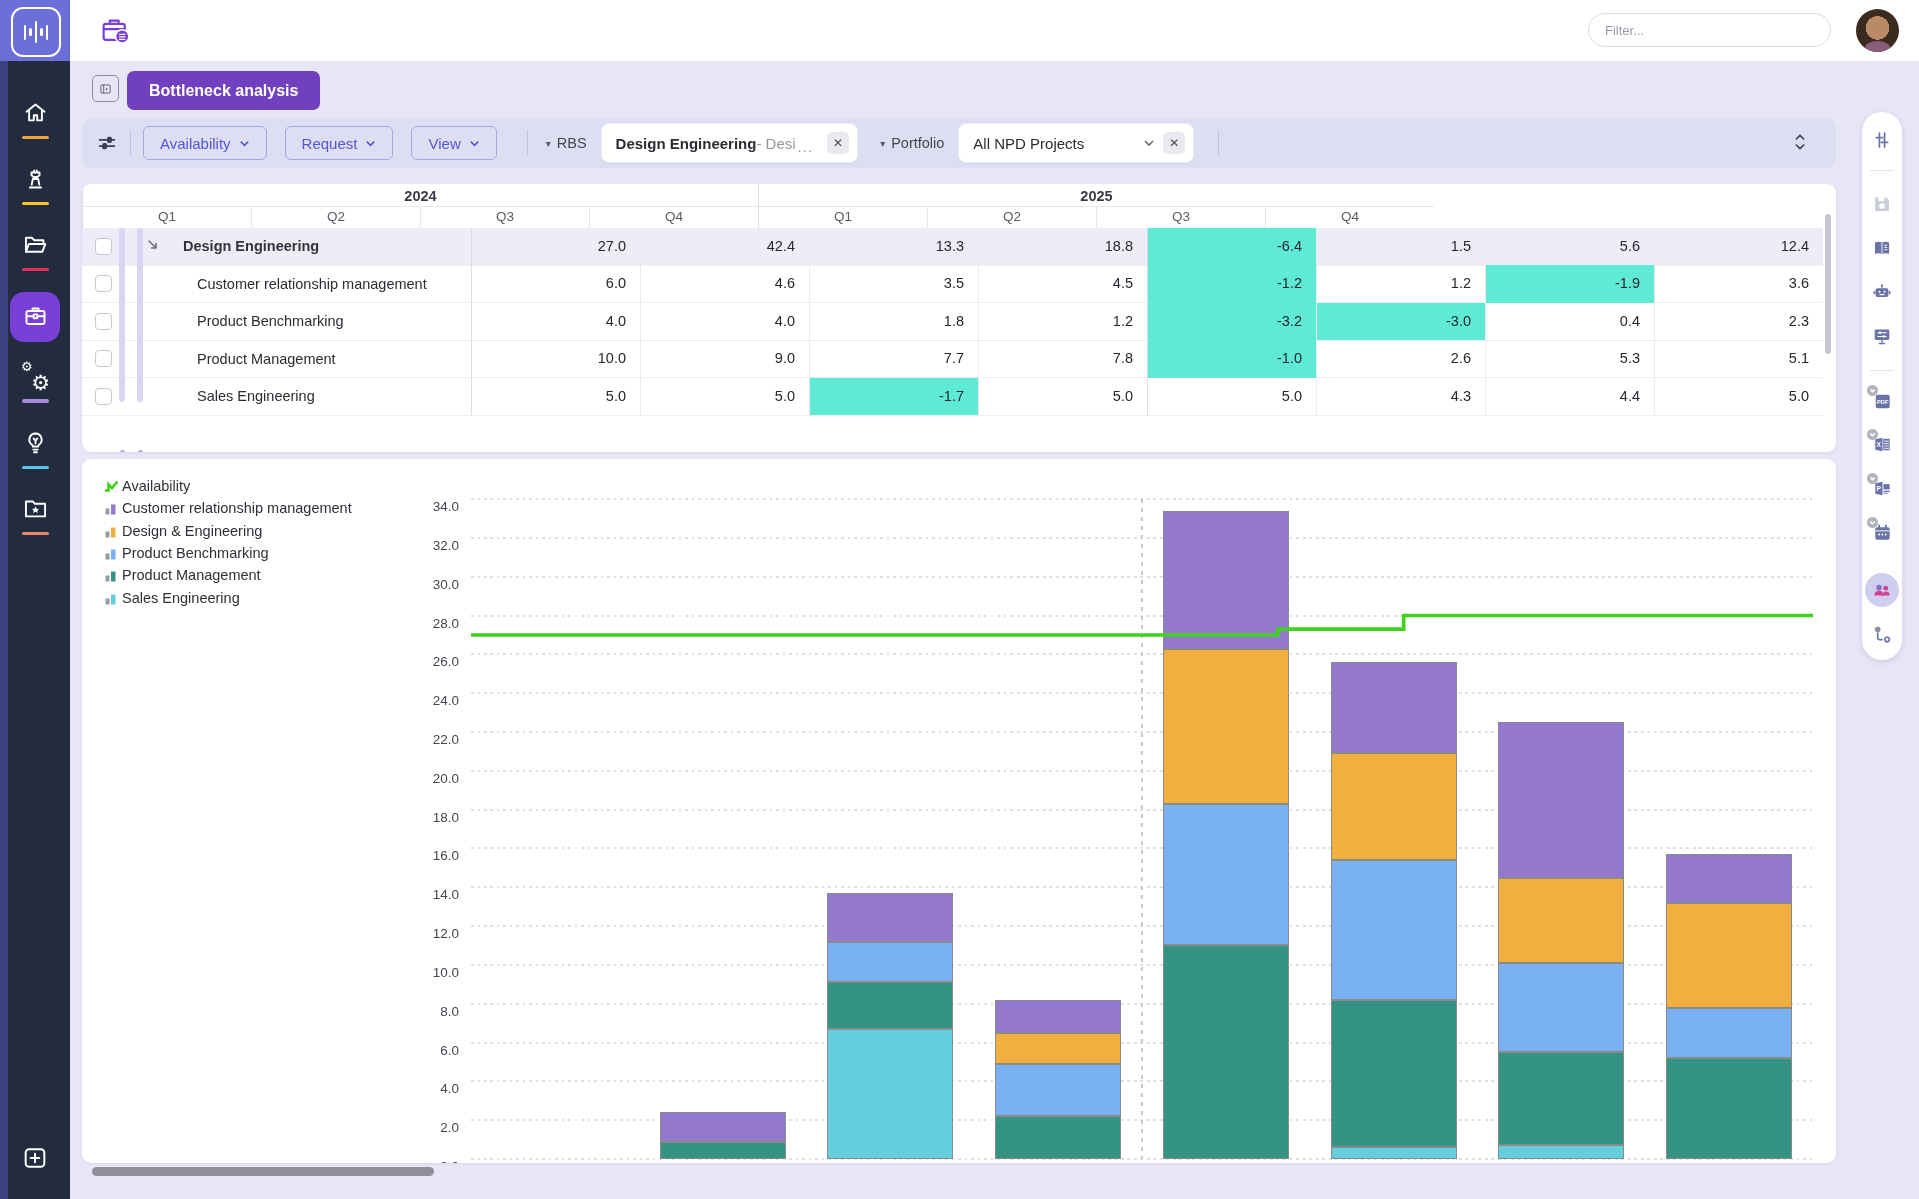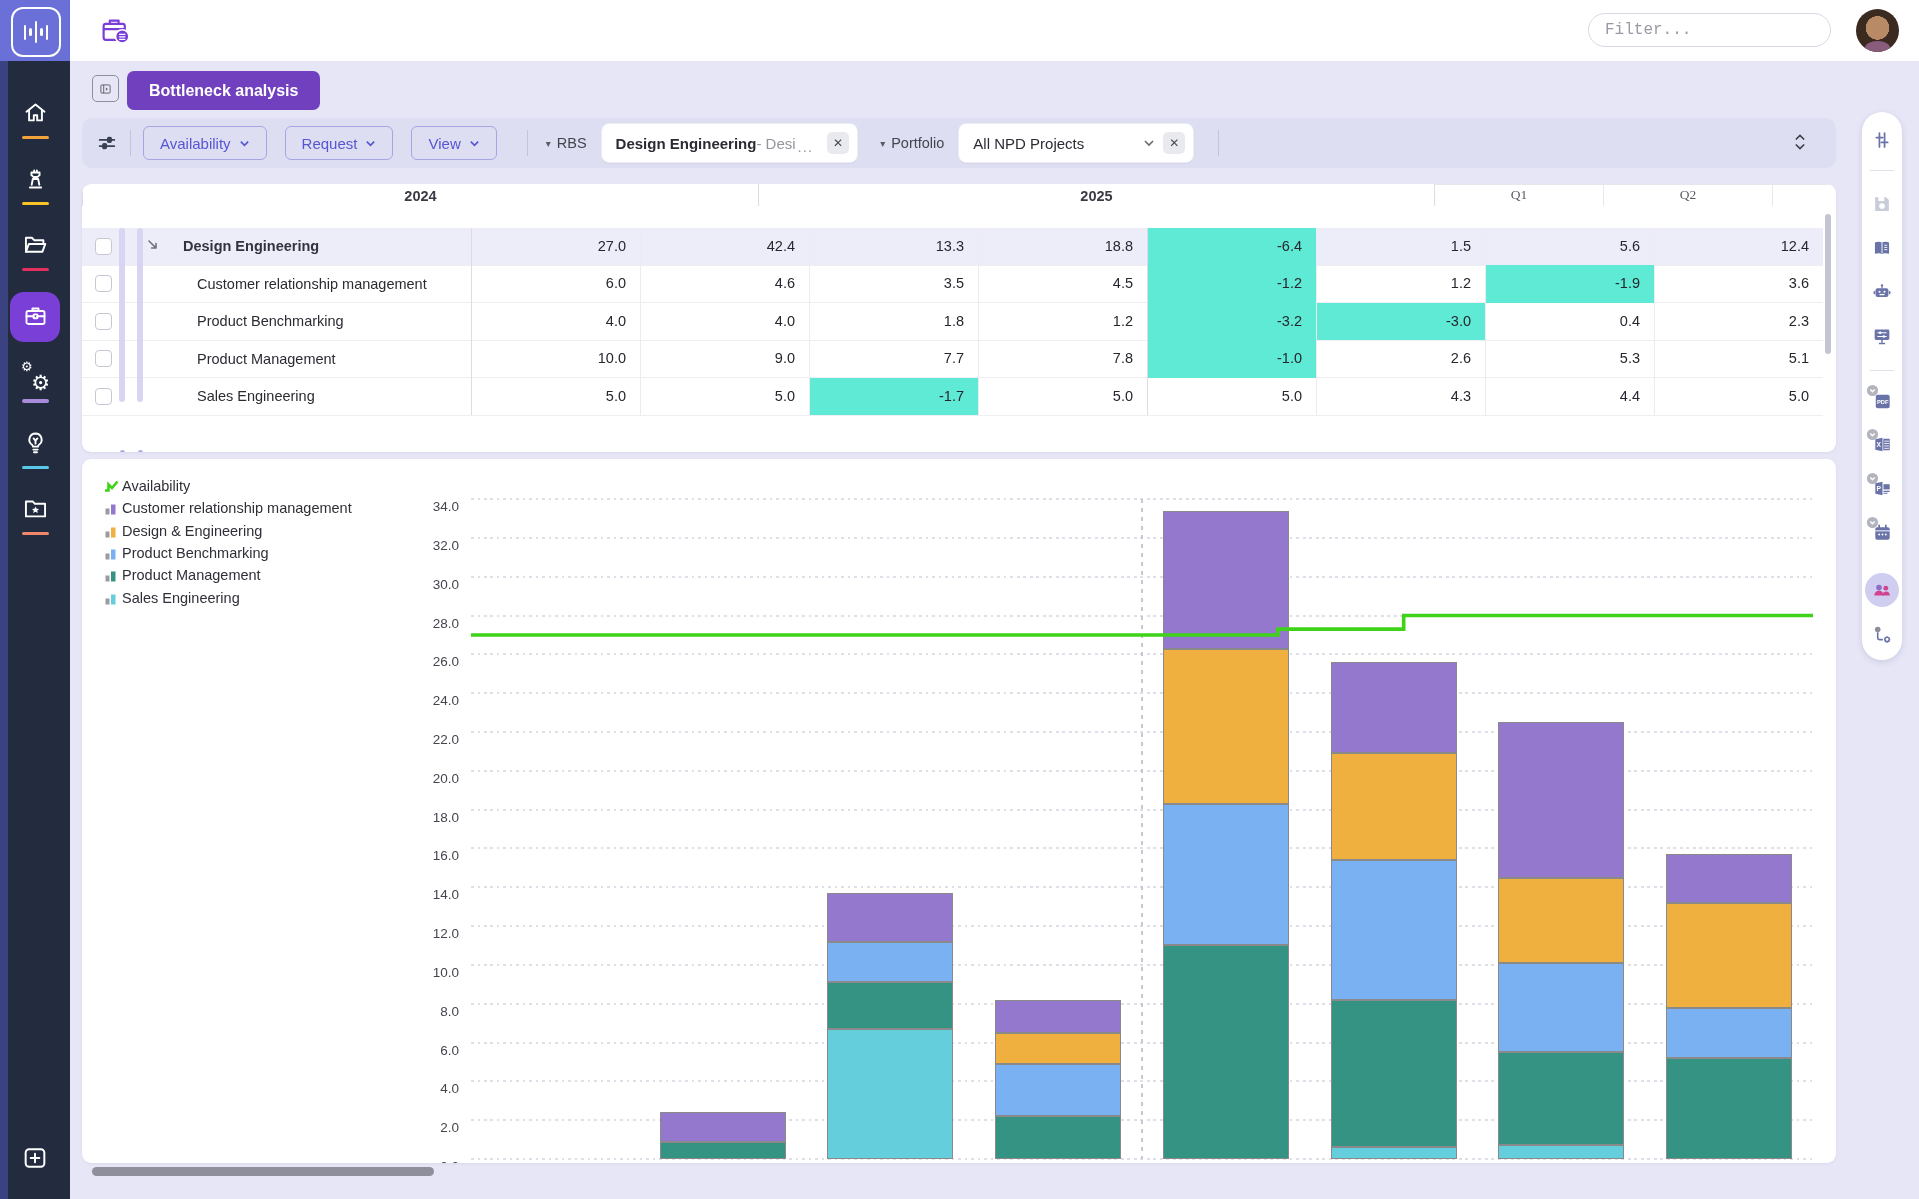--- a/index.html
+++ b/index.html
@@ -17,21 +17,21 @@
   .side-item.active .box{width:50px;height:50px;border-radius:14px;background:#7A3FD6;display:flex;align-items:center;justify-content:center;}
   .gear-wrap{position:relative;width:30px;height:30px;color:#fff;}
   .gear-wrap .g1{position:absolute;right:0px;bottom:-2px;font-size:21px;}
   .gear-wrap .g2{position:absolute;left:1px;top:-4px;font-size:13px;}
   .side-add{position:absolute;left:0;top:1132px;width:70px;height:56px;display:flex;align-items:center;justify-content:center;}
   .side-add svg{stroke:#fff;fill:none;stroke-width:1.7;stroke-linecap:round;}
   
   .topbar{position:absolute;left:70px;top:0;width:1849px;height:61px;background:#fff;box-shadow:0 1px 2px rgba(40,40,90,.10);}
   .title-icon{position:absolute;left:30px;top:15px;}
   .page-title{position:absolute;left:74px;top:0;line-height:61px;font-size:20.5px;color:#3E3E49;}
-  .filter-input{position:absolute;left:1518px;top:13px;width:243px;height:34px;border:1px solid #D9D9E4;border-radius:17px;background:#fff;box-sizing:border-box;padding:0 16px;font-size:16px;color:#333;font-family:Liberation Mono, monospace;outline:none;}
+  .filter-input{position:absolute;left:1518px;top:13px;width:243px;height:34px;border:1px solid #D9D9E4;border-radius:17px;background:#fff;box-sizing:border-box;padding:0 16px;font-size:13px;color:#333;font-family:Liberation Sans, sans-serif;outline:none;}
   .filter-input::placeholder{color:#9A9AA6;}
   .avatar{position:absolute;left:1786px;top:9px;width:43px;height:43px;border-radius:50%;background:radial-gradient(circle at 50% 44%, #B98A66 0 36%, #3A2A20 37% 72%, #141019 73%);overflow:hidden;}
   .avatar::after{content:"";position:absolute;left:9px;bottom:-3px;width:25px;height:14px;border-radius:50% 50% 0 0;background:#8A5C7B;}
   
   .content{position:absolute;left:70px;top:61px;width:1849px;height:1138px;background:#E6E6F7;}
   .expand-btn{position:absolute;left:22px;top:14px;width:27px;height:27px;border:1.6px solid #8F8F9A;border-radius:5px;background:transparent;display:flex;align-items:center;justify-content:center;cursor:pointer;}
   .view-btn{position:absolute;left:57px;top:10px;height:39px;padding:0 22px;background:#7040BE;color:#fff;font-weight:bold;font-size:16px;border:none;border-radius:7px;cursor:pointer;font-family:"Liberation Sans",sans-serif;}
   
   .ftoolbar{position:absolute;left:12px;top:57px;width:1754px;height:50px;background:#DEDEF2;border-radius:10px;display:flex;align-items:center;}
   .ftoolbar .vdiv{width:1px;height:26px;background:#C3C3DA;margin:0 12px;}
@@ -44,24 +44,24 @@
   .chip .dots{color:#95959D;letter-spacing:1px;margin:6px 6px 0 2px;}
   .xbtn{width:22px;height:22px;border-radius:5px;background:#E9E9F0;color:#4A4A55;font-size:12px;display:flex;align-items:center;justify-content:center;margin-left:8px;cursor:pointer;}
   .collapse-ic{position:absolute;right:26px;top:12px;cursor:pointer;}
   
   .table-card{position:absolute;left:12px;top:123px;width:1754px;height:268px;background:#fff;border-radius:9px;box-shadow:0 1px 3px rgba(50,50,100,.07);overflow:hidden;}
   .thead{position:absolute;left:0;top:0;width:1741px;height:44px;border-bottom:1.5px solid #C6C6CE;display:flex;}
   .th-left{width:389px;display:flex;align-items:center;}
   .th-left .cb{margin-left:13px;}
   .th-left .ham{margin-left:22px;}
   .th-name{margin-left:26px;font-weight:bold;font-size:15px;color:#33333C;}
-  .th-right{width:1352px;display:flex;}
+  .th-right{width:1352px;display:flex;flex-direction:column;}
   .yrow{height:22px;display:flex;}
   .ycell{width:676px;text-align:center;font-weight:bold;font-size:14.5px;color:#3A3A44;line-height:24px;border-left:1px solid #DCDCE2;box-sizing:border-box;}
-  .qrow{height:22px;display:flex;font-family:Liberation Serif, serif;}
+  .qrow{height:22px;display:flex;}
   .qcell{width:169px;text-align:center;font-size:13.5px;color:#5A5A64;line-height:20px;border-left:1px solid #E6E6EC;box-sizing:border-box;border-top:1px solid #E6E6EC;}
   .cb{width:17px;height:17px;border:1.5px solid #C7C7D2;border-radius:4px;background:#fff;box-sizing:border-box;cursor:pointer;}
   .rows{position:absolute;left:0;top:44px;width:1741px;}
   .trow{display:flex;height:37.5px;align-items:center;border-bottom:1px solid #EFEFF3;box-sizing:border-box;}
   .trow.hl{background:#EDEDF9;}
   .c-check{width:43px;display:flex;justify-content:center;}
   .c-hier{width:40px;display:flex;justify-content:flex-end;padding-right:6px;box-sizing:border-box;}
   .c-name{width:306px;font-size:14.5px;color:#2B2B33;padding-left:18px;box-sizing:border-box;white-space:nowrap;overflow:hidden;}
   .trow.hl .c-name{font-weight:bold;color:#33333E;}
   .trow.child .c-name{padding-left:32px;}

